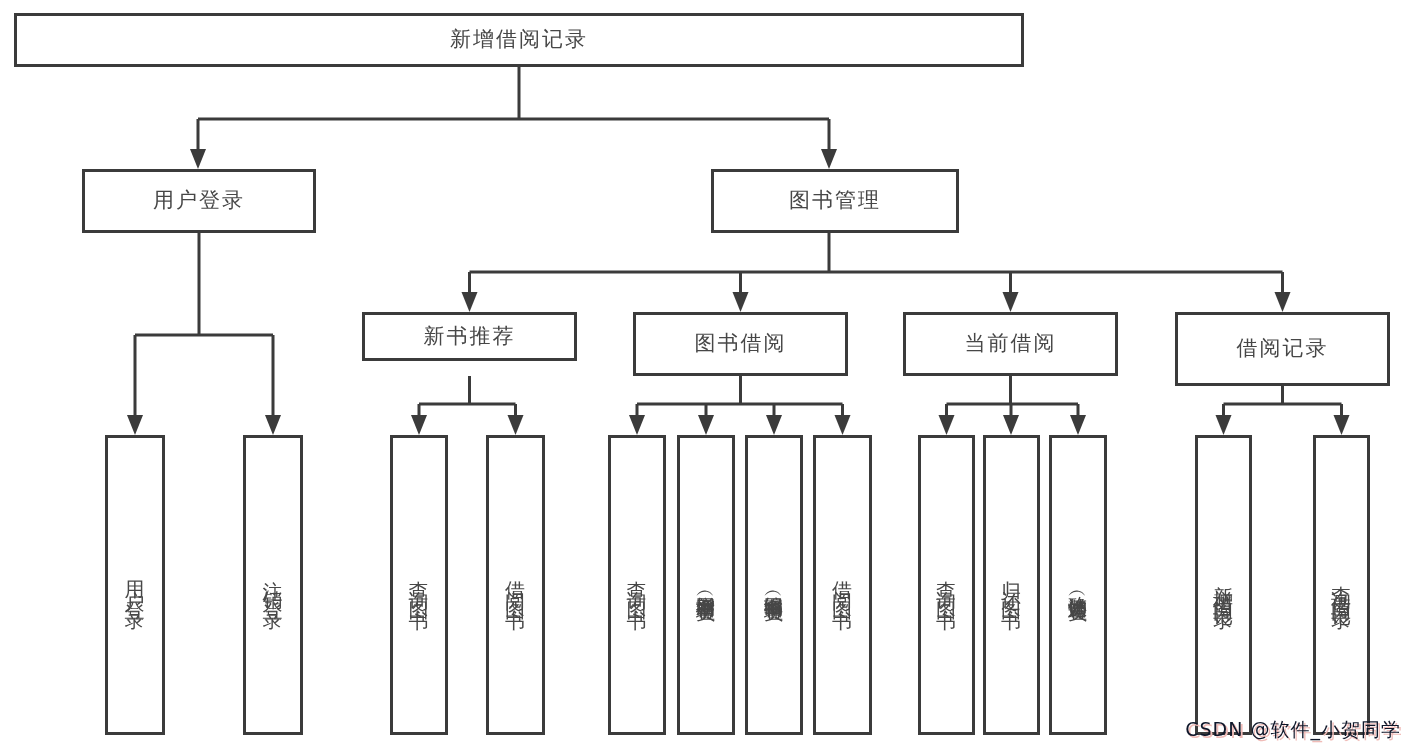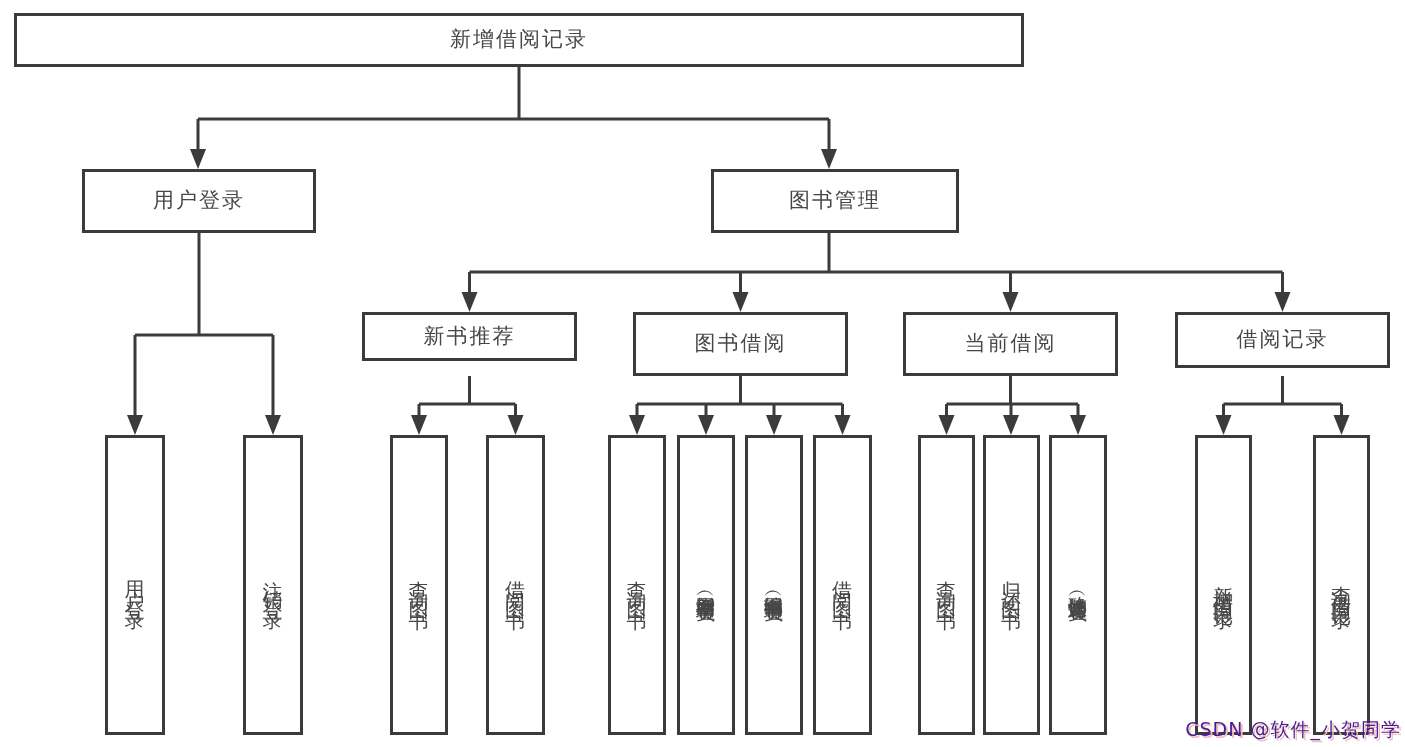--- a/index.html
+++ b/index.html
@@ -25,41 +25,41 @@
 
   
   #n-root        { left:14px;   top:13px;  width:1010px; height:54px; }
   
   #n-user-login  { left:82px;   top:169px; width:234px;  height:64px; }
   #n-book-mgmt   { left:711px;  top:169px; width:248px;  height:64px; }
   
   #n-new-rec     { left:362px;  top:312px; width:215px;  height:49px; }
   #n-borrowing   { left:633px;  top:312px; width:215px;  height:64px; }
   #n-current     { left:903px;  top:312px; width:215px;  height:64px; }
-  #n-records     { left:1175px; top:312px; width:215px;  height:56px; }
+  #n-records     { left:1175px; top:312px; width:215px;  height:74px; }
   
   .leaf { top:435px; height:300px; }
   #l-user-login   { left:105px;  width:60px; }
   #l-logout       { left:243px;  width:60px; }
   #l-query-1      { left:390px;  width:58px; }
   #l-borrow-1     { left:486px;  width:59px; }
   #l-query-2      { left:608px;  width:58px; }
   #l-add-book     { left:677px;  width:58px; }
   #l-edit-book    { left:745px;  width:58px; }
   #l-borrow-2     { left:813px;  width:59px; }
   #l-query-3      { left:918px;  width:57px; }
   #l-return-book  { left:983px;  width:57px; }
   #l-confirm-ret  { left:1049px; width:58px; }
   #l-add-record   { left:1195px; width:57px; }
   #l-query-record { left:1313px; width:57px; }
 
   .watermark {
     position:absolute; right:4px; bottom:4px;
     font-size:19px; letter-spacing:1px;
-    color:#4c1d95;
+    color:#0f172a;
     text-shadow:2px 2px 0 #f0bcb8;
     white-space:nowrap;
   }
 </style>
 </head>
 <body>
 
 <div class="canvas">
 
   <svg class="connectors" viewBox="0 0 1405 747" xmlns="http://www.w3.org/2000/svg">

